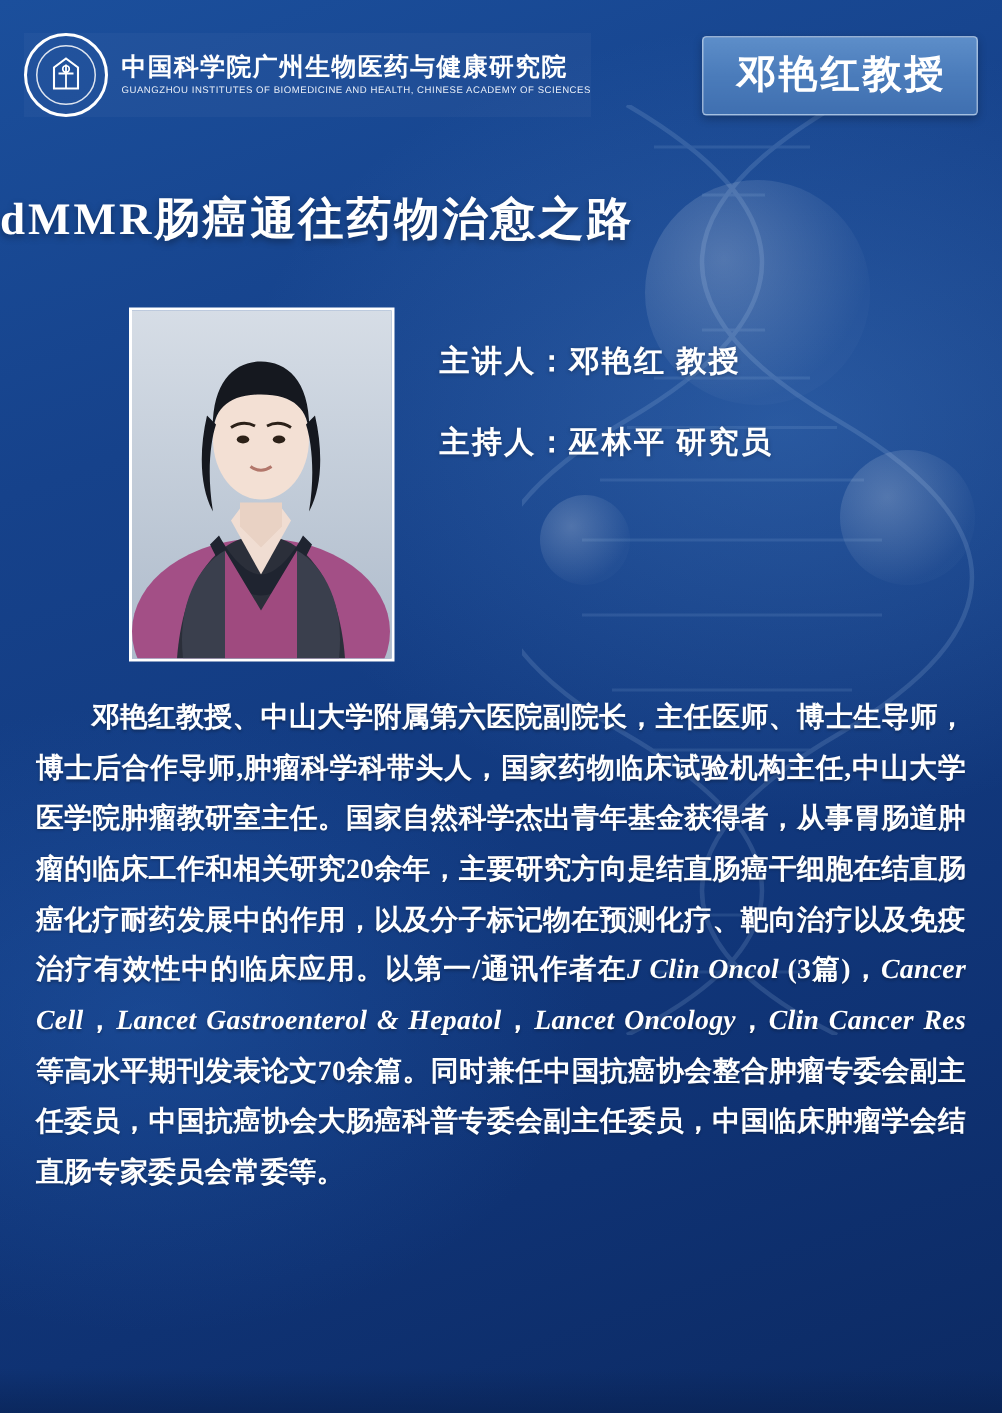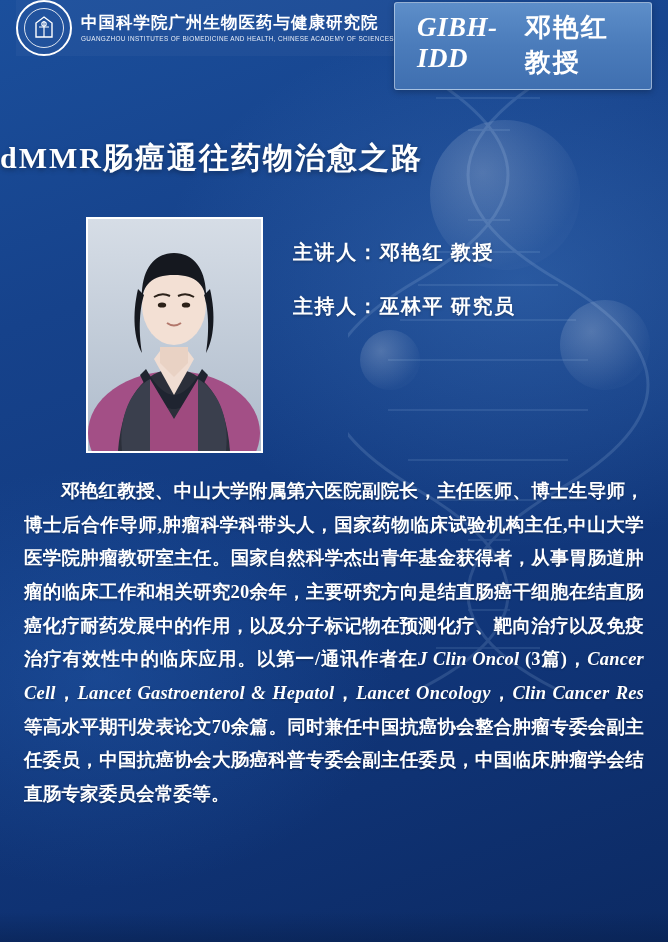--- a/index.html
+++ b/index.html
@@ -35,21 +35,21 @@
     background: radial-gradient(circle at 35% 35%, rgba(255,255,255,0.22), rgba(255,255,255,0.02) 70%);
     pointer-events: none;
   }
 
   
   .header {
     position: relative;
     display: flex;
     align-items: flex-start;
     justify-content: space-between;
-    padding: 0 16px 0 16px;
+    padding: 22px 16px 0 16px;
   }
   .logo-block {
     display: flex;
     align-items: center;
     gap: 9px;
     background: rgba(255,255,255,0.03);
   }
   .logo-mark {
     width: 52px;
     height: 52px;
@@ -225,21 +225,20 @@
           <path d="M13 6 L13 22 M8 12 L18 12" stroke="#ffffff" stroke-width="1.2"></path>
           <circle cx="13" cy="9" r="2.2" fill="none" stroke="#ffffff" stroke-width="1.1"></circle>
         </svg>
       </div>
       <div class="logo-text">
         <div class="logo-cn">中国科学院广州生物医药与健康研究院</div>
         <div class="logo-en">GUANGZHOU INSTITUTES OF BIOMEDICINE AND HEALTH, CHINESE ACADEMY OF SCIENCES</div>
       </div>
     </div>
     <div class="banner">
-      <span class="banner-en">GIBH-IDD</span>
       <span class="banner-cn">邓艳红教授</span>
     </div>
   </div>
 
   <div class="title">dMMR肠癌通往药物治愈之路</div>
 
   <div class="speaker-row">
     <div class="portrait">
       <svg width="173" height="232" viewBox="0 0 173 232">
         <defs>

